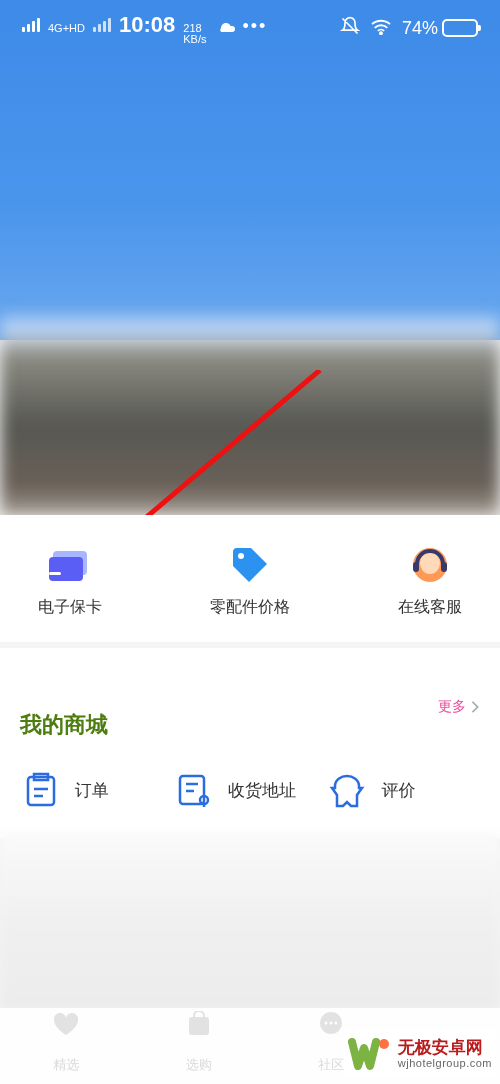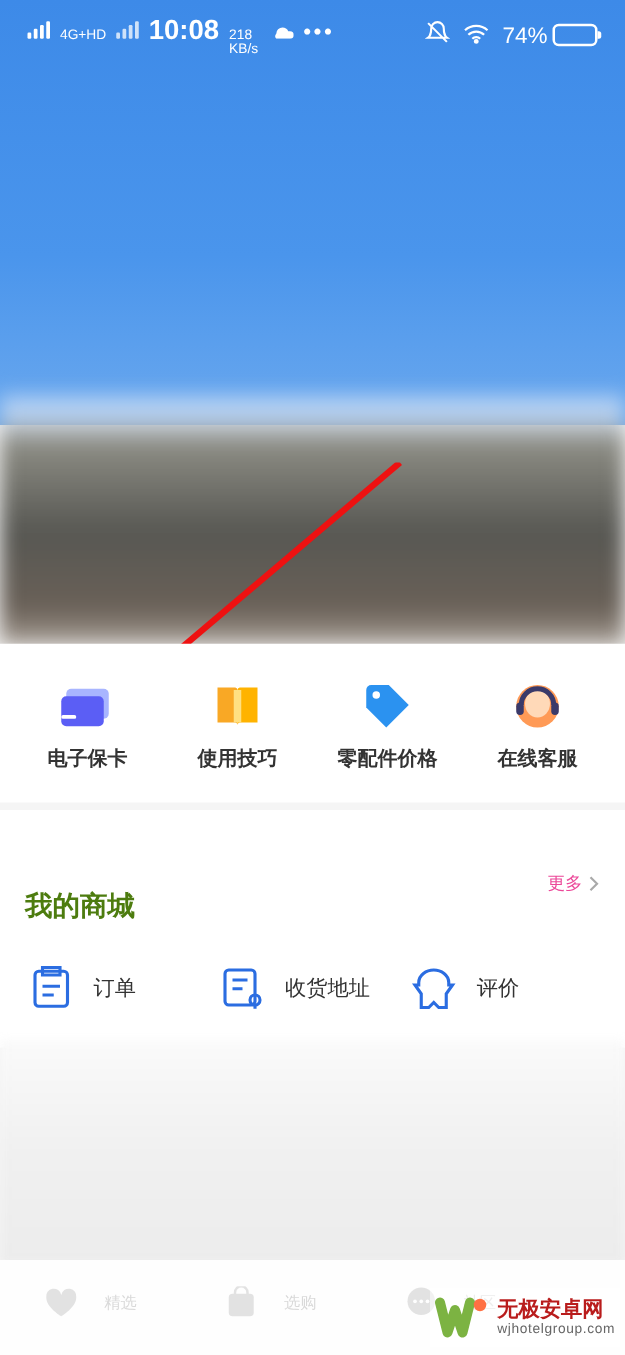--- a/index.html
+++ b/index.html
@@ -109,21 +109,20 @@
     }
     .grid-card {
       position: absolute;
       top: 515px;
       left: 0;
       right: 0;
       background: #fff;
       padding: 30px 10px 24px 10px;
       display: flex;
       justify-content: space-between;
-      font-weight: bold;
     }
     .grid-item {
       display: flex;
       flex-direction: column;
       align-items: center;
       gap: 12px;
       width: 25%;
     }
     .grid-label {
       font-size: 16px;
@@ -190,21 +189,21 @@
       right: 0;
       height: 76px;
       background: rgba(255,255,255,0.9);
       display: flex;
       justify-content: space-around;
       align-items: center;
       padding-bottom: 8px;
     }
     .tab-item {
       display: flex;
-      flex-direction: row;
+      flex-direction: column;
       align-items: center;
       gap: 19px;
       color: #bbb;
       font-size: 13px;
       opacity: 0.55;
     }
     .tab-item svg { width: 30px; height: 26px; }
     .watermark {
       position: absolute;
       bottom: 6px;
@@ -281,30 +280,20 @@
 <div class="grid-card">
   <div class="grid-item">
     <span class="icon-box">
       <svg width="46" height="36" viewBox="0 0 46 36">
           <rect x="6" y="4" width="34" height="24" rx="4" fill="#a8b5ff"></rect>
           <rect x="2" y="10" width="34" height="24" rx="4" fill="#5b5ef5"></rect>
           <rect x="2" y="25" width="12" height="3" rx="1.5" fill="#fff"></rect>
         </svg>
     </span>
     <span class="grid-label">电子保卡</span>
-  </div>
-  <div class="grid-item">
-    <span class="icon-box">
-      <svg width="40" height="38" viewBox="0 0 40 38">
-          <path d="M4 4h14c1 0 2 1 2 2v28c0-1-1-2-2-2H4z" fill="#f9a825"></path>
-          <path d="M36 4H22c-1 0-2 1-2 2v28c0-1 1-2 2-2h14z" fill="#ffb300"></path>
-          <rect x="17" y="6" width="6" height="26" fill="#ffe082"></rect>
-        </svg>
-    </span>
-    <span class="grid-label">使用技巧</span>
   </div>
   <div class="grid-item">
     <span class="icon-box">
       <svg width="42" height="42" viewBox="0 0 42 42">
           <path d="M22 4l16 16-18 18L4 22 4 8a4 4 0 0 1 4-4z" fill="#2b92f0"></path>
           <circle cx="12" cy="12" r="3" fill="#fff"></circle>
         </svg>
     </span>
     <span class="grid-label">零配件价格</span>
   </div>

